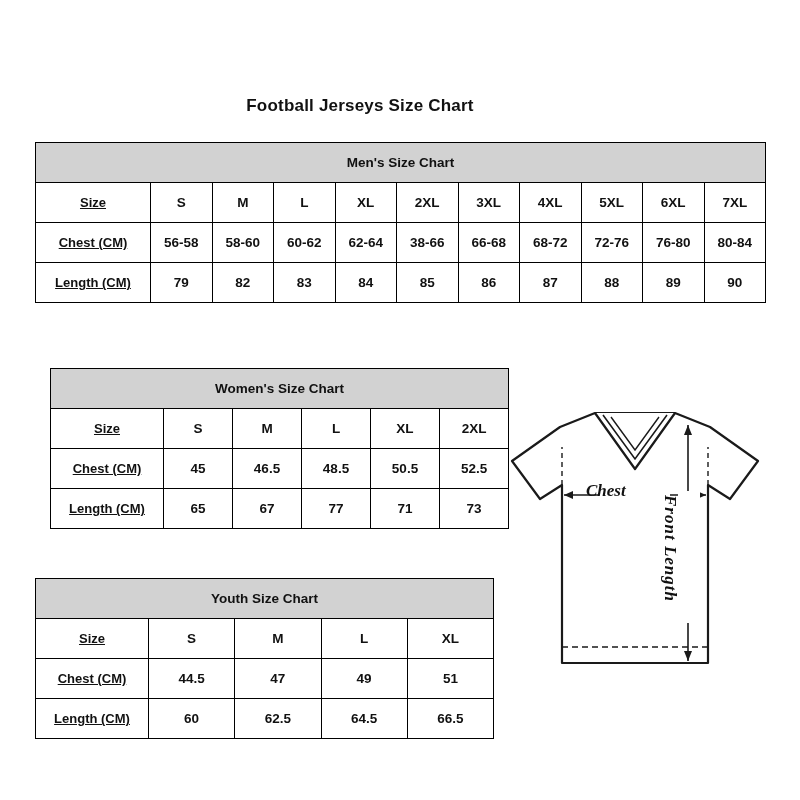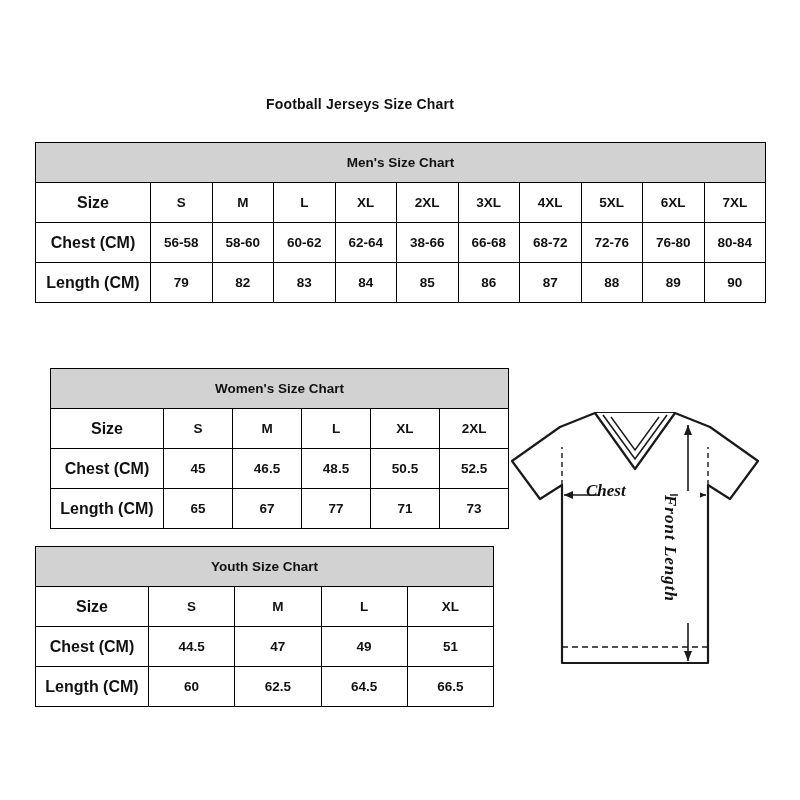--- a/index.html
+++ b/index.html
@@ -19,21 +19,21 @@
     position: relative;
     width: 800px;
     height: 800px;
   }
   .page-title {
     position: absolute;
     top: 96px;
     left: 0;
     width: 720px;
     text-align: center;
-    font-size: 14px;
+    font-size: 17px;
     font-weight: bold;
     letter-spacing: 0.2px;
     color: #111111;
   }
 
   table.sizetable {
     border-collapse: collapse;
     table-layout: fixed;
     background: #ffffff;
     border-radius: 27px;
@@ -42,21 +42,22 @@
     border: 1px solid #000000;
     text-align: center;
     vertical-align: middle;
     font-size: 13.5px;
     font-weight: bold;
     color: #111111;
     padding: 0;
     height: 39px;
   }
   table.sizetable td.label {
-    font-size: 16px;
+    font-size: 13px;
+    text-decoration: underline;
   }
   .table-caption {
     background: #d2d2d2;
     font-size: 15px;
     font-weight: bold;
     height: 40px;
   }
 
   
   #mens-table-wrap {
@@ -80,21 +81,21 @@
   #womens-table col.labelcol { width: 113px; }
   #womens-table col.datacol { width: 69px; }
 
   
   #youth-table-wrap {
     position: absolute;
     left: 35px;
     top: 546px;
     width: 458px;
   }
-  #youth-table { width: 458px; }
+  #youth-table { width: 458px; margin-top: 32px; }
   #youth-table col.labelcol { width: 113px; }
   #youth-table col.datacol { width: 86.25px; }
 
   
   #shirt-diagram {
     position: absolute;
     left: 500px;
     top: 395px;
     width: 290px;
     height: 300px;

